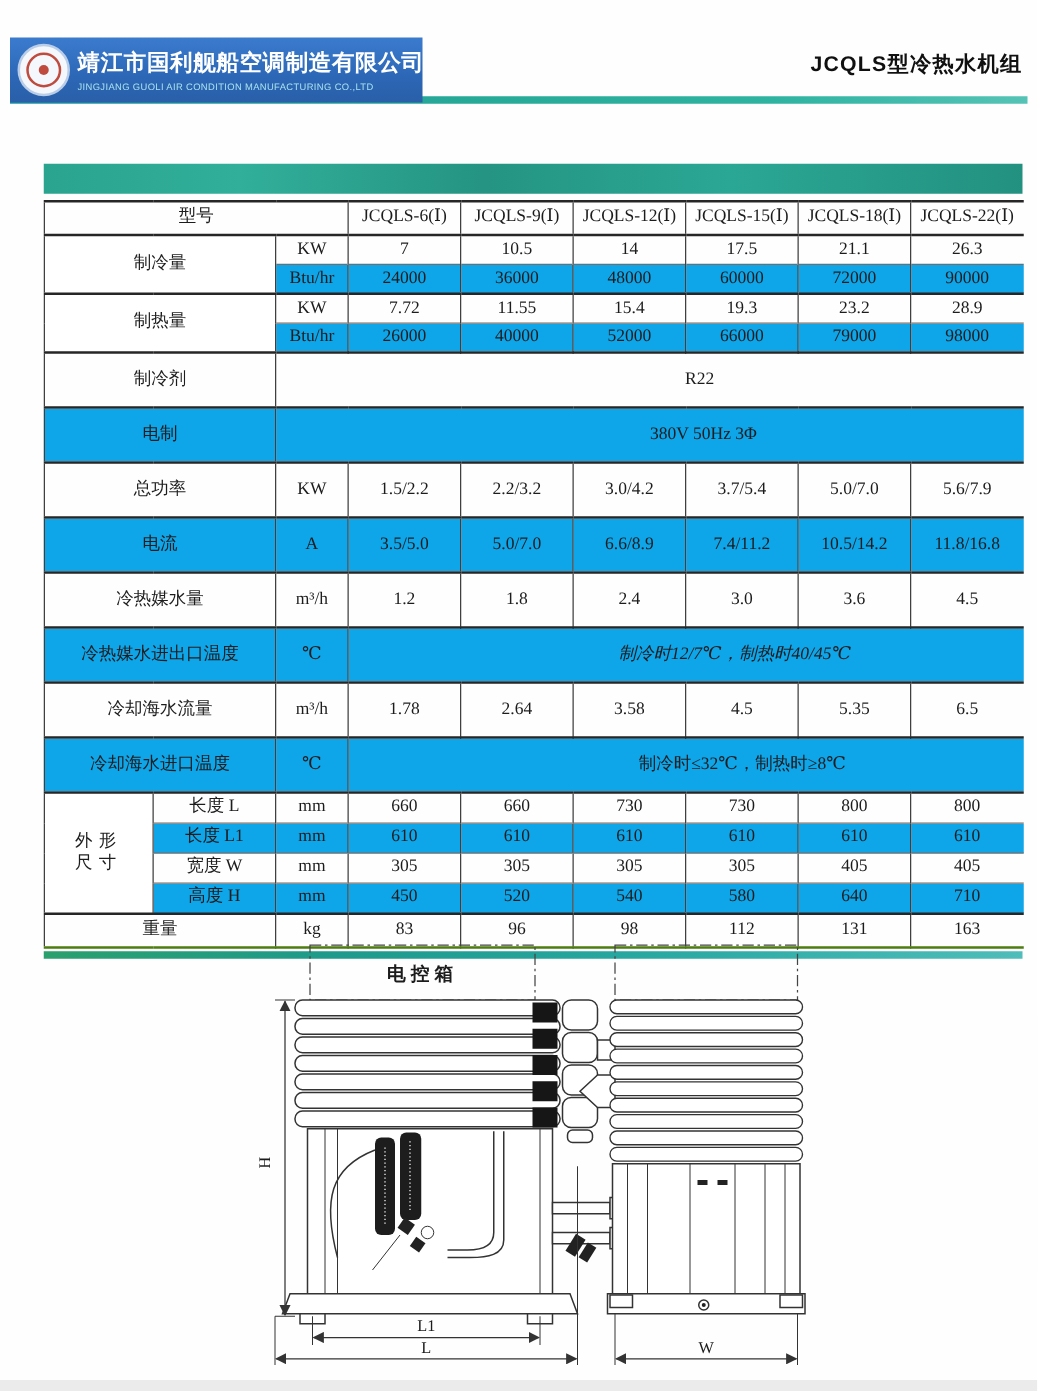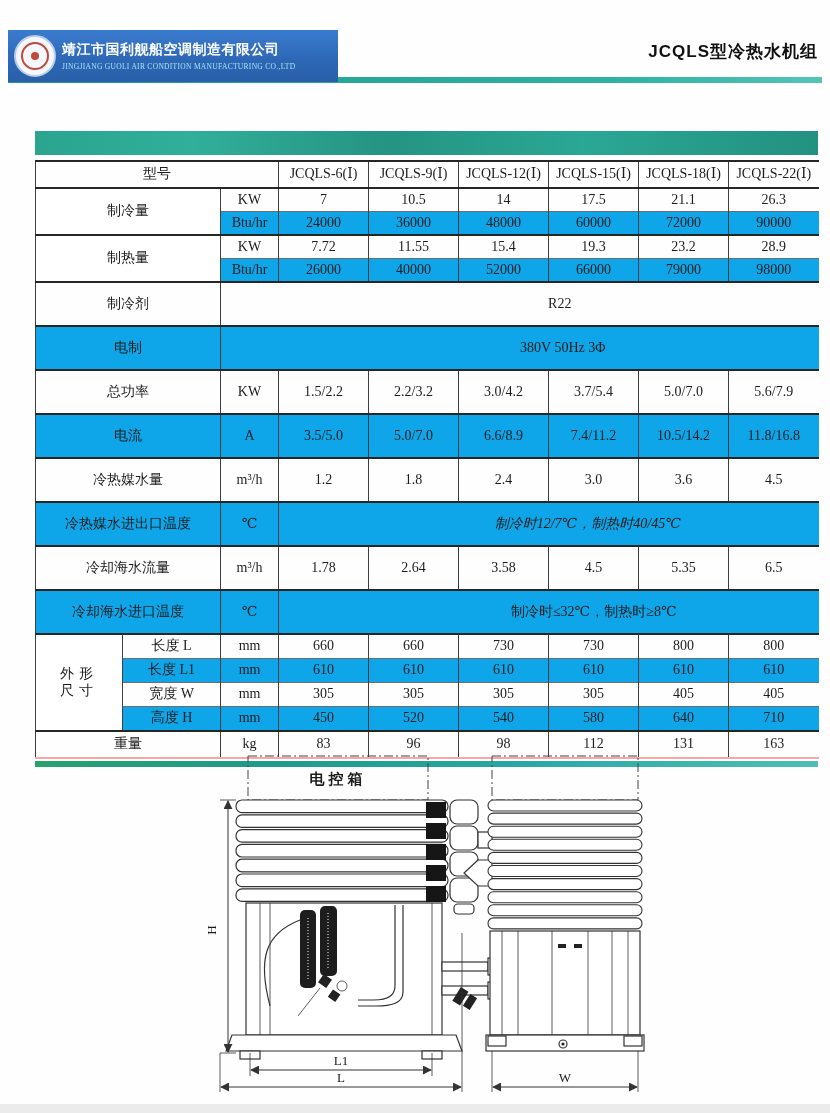--- a/index.html
+++ b/index.html
@@ -8,34 +8,34 @@
   
   .banner{position:absolute;left:8px;top:30px;width:330px;height:52px;box-sizing:border-box;
           background:linear-gradient(180deg,#3b7bce 0%,#2c67b6 60%,#2a5fa8 100%);
           display:flex;align-items:center;padding-left:6px;}
   .logo{width:38px;height:38px;border-radius:50%;background:#f4f7fb;border:2px solid #b9cde8;
         display:flex;align-items:center;justify-content:center;flex:0 0 auto;}
   .logo-inner{width:24px;height:24px;border-radius:50%;border:2px solid #bf4a3e;
         display:flex;align-items:center;justify-content:center;}
   .logo-dot{width:8px;height:8px;border-radius:50%;background:#bf4a3e;}
   .banner-text{margin-left:6px;display:flex;flex-direction:column;}
-  .company-cn{color:#ffffff;font-size:14px;font-weight:bold;white-space:nowrap;
+  .company-cn{color:#ffffff;font-size:18px;font-weight:bold;white-space:nowrap;
         font-family:"Liberation Sans","DejaVu Sans",sans-serif;letter-spacing:0.5px;}
   .company-en{color:#a8e2ef;font-size:7.5px;margin-top:3px;white-space:nowrap;
-        font-family:Liberation Serif, serif;letter-spacing:0.3px;}
+        font-family:Liberation Sans, sans-serif;letter-spacing:0.3px;}
   .top-rule{position:absolute;left:8px;top:77px;width:814px;height:6px;
         background:linear-gradient(90deg,#1d95a8,#27a997 45%,#2fb3a1 75%,#55c3b6);}
   .product-title{position:absolute;right:12px;top:40px;font-weight:bold;color:#101010;
         font-family:"Liberation Sans","DejaVu Sans",sans-serif;font-size:17px;letter-spacing:1px;}
   
   .table-wrap{position:absolute;left:35px;top:131px;width:783px;}
   .teal-bar{height:24px;margin-bottom:5px;
         background:linear-gradient(90deg,#2aa48e,#31af9a 20%,#259482 45%,#2ba795 70%,#239180);}
   table.spec{border-collapse:collapse;width:783px;table-layout:fixed;color:#1c1c1c;
-        border-bottom:2px solid #fca5a5;}
+        border-bottom:2px solid #4d7c0f;}
   table.spec td{border-left:1px solid #3f3f3f;text-align:center;vertical-align:middle;
         font-size:14px;padding:0;line-height:1.15;overflow:hidden;}
   td.lbl{border-left:none;text-align:left;padding-left:10px;font-size:14.5px;}
   td.wbg{background:#ffffff;}
   td.sublbl{text-align:left;padding-left:8px;font-size:14px;margin-top:32px;}
   td.dimslbl{text-align:center;padding-left:0;letter-spacing:5px;white-space:pre-line;
         font-size:14.5px;line-height:1.9;}
   td.unit{font-size:13px;}
   td.mdl{font-size:12px;}
   td.spanval{text-align:left;font-size:14.5px;}

